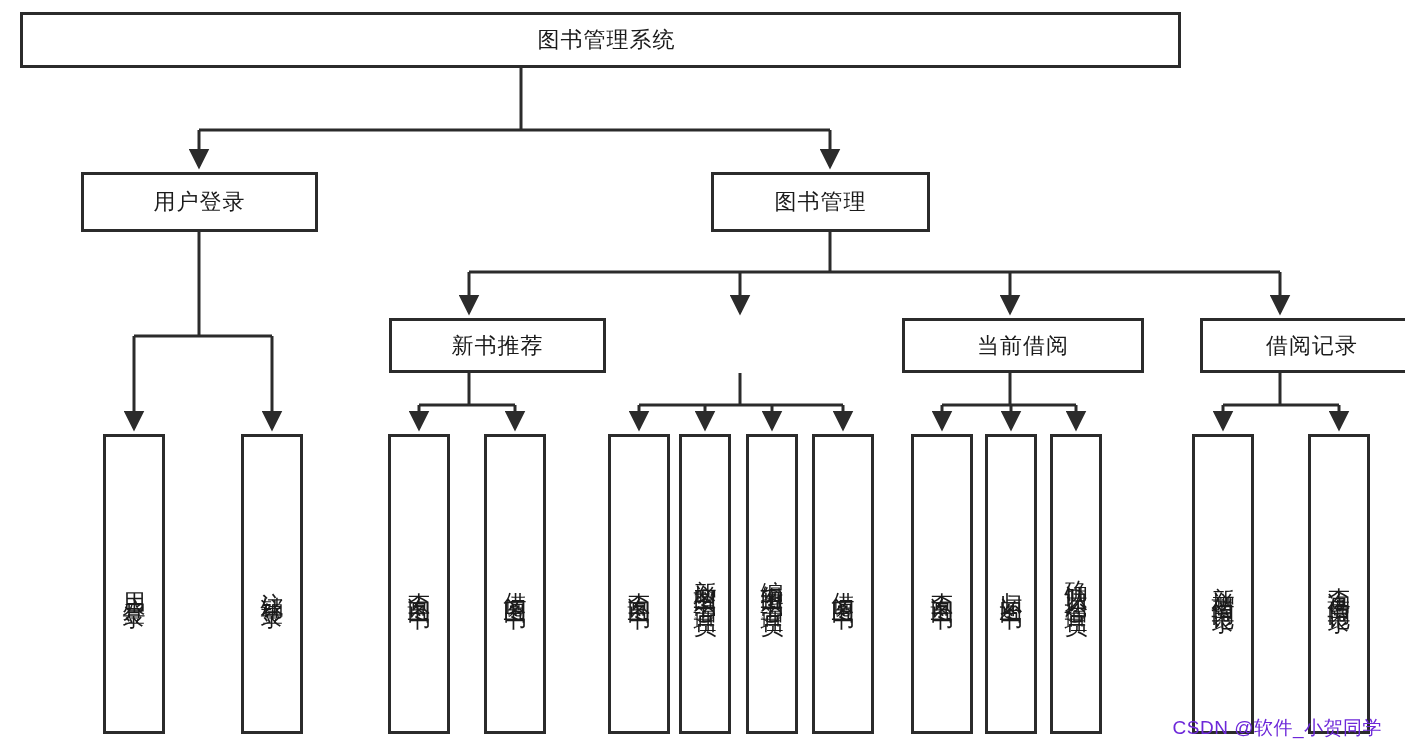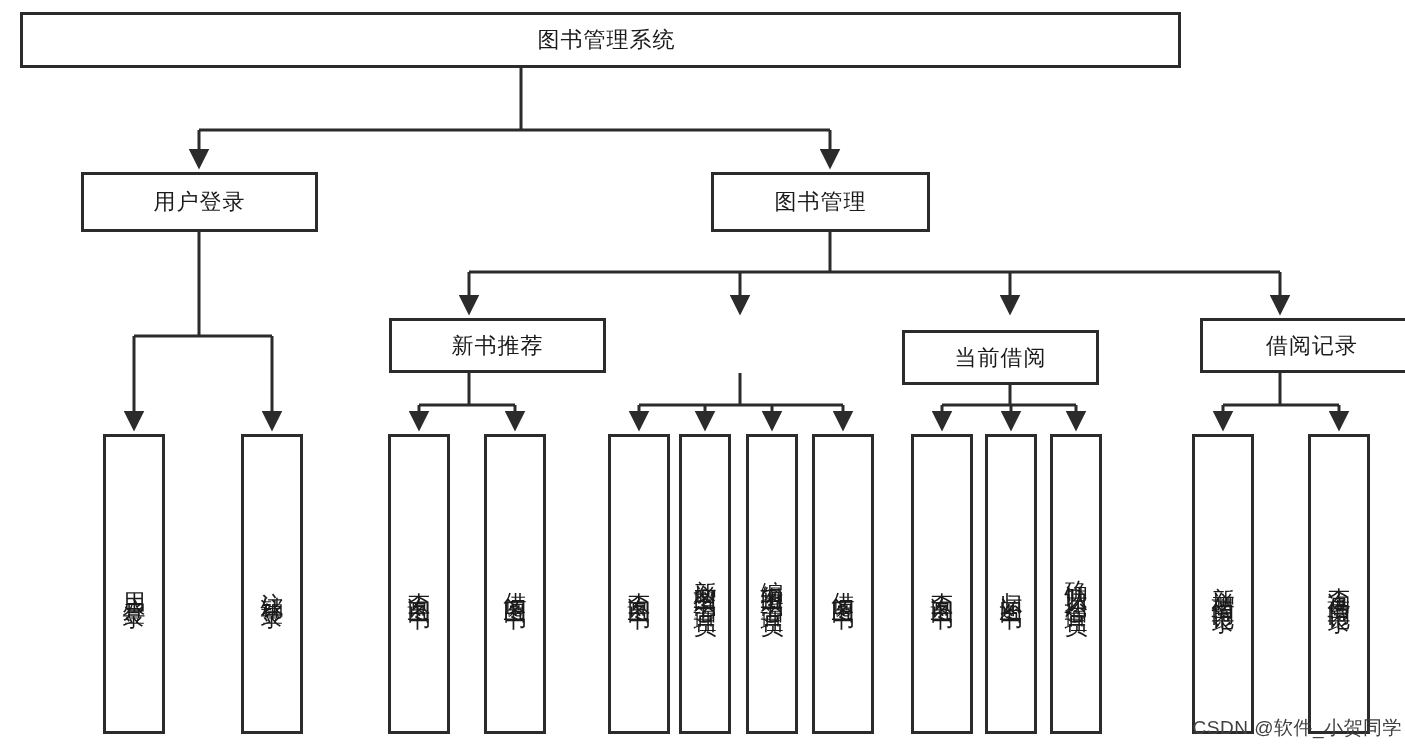--- a/index.html
+++ b/index.html
@@ -57,23 +57,23 @@
   #connectors {
     position: absolute;
     left: 0;
     top: 0;
     width: 1405px;
     height: 747px;
     pointer-events: none;
   }
   #watermark {
     position: absolute;
-    right: 3px;
+    right: 23px;
     bottom: 6px;
-    color: #404040;
+    color: #6d28d9;
     font-size: 19px;
     letter-spacing: 0.5px;
     white-space: nowrap;
   }
 </style>
 </head>
 <body>
 
 <div id="diagram-root">
 
@@ -134,21 +134,21 @@
   <div class="node-box" id="node-l2-0" style="left: 81px; top: 172px; width: 237px; height: 60px;">
     <span class="node-label">用户登录</span>
   </div>
   <div class="node-box" id="node-l2-1" style="left: 711px; top: 172px; width: 219px; height: 60px;">
     <span class="node-label">图书管理</span>
   </div>
 
   <div class="node-box" id="node-l3-0" style="left: 361px; top: 318px; width: 217px; height: 55px; margin-left: 28px;">
     <span class="node-label">新书推荐</span>
   </div>
-  <div class="node-box" id="node-l3-2" style="left: 902px; top: 330px; width: 197px; height: 55px;">
+  <div class="node-box" id="node-l3-2" style="left: 902px; top: 318px; width: 242px; height: 55px;">
     <span class="node-label">当前借阅</span>
   </div>
   <div class="node-box" id="node-l3-3" style="left: 1200px; top: 318px; width: 224px; height: 55px;">
     <span class="node-label">借阅记录</span>
   </div>
 
   <div class="leaf-box" id="leaf-0" style="left: 103px; top: 434px; width: 62px; height: 300px;">
     <span class="leaf-label">用户登录</span>
   </div>
   <div class="leaf-box" id="leaf-1" style="left: 241px; top: 434px; width: 62px; height: 300px;">

